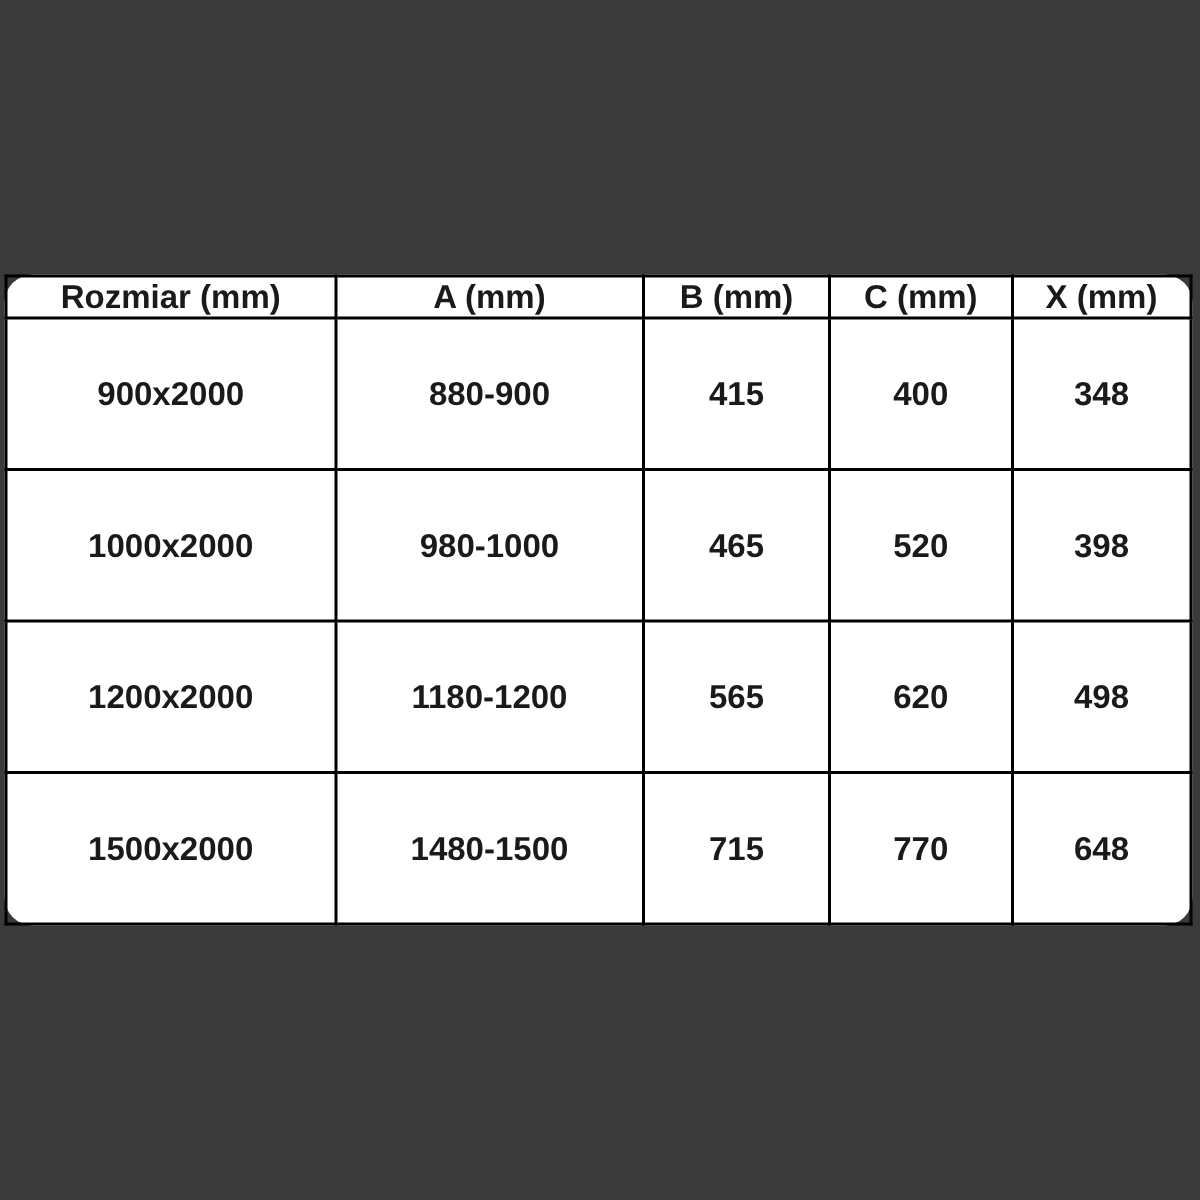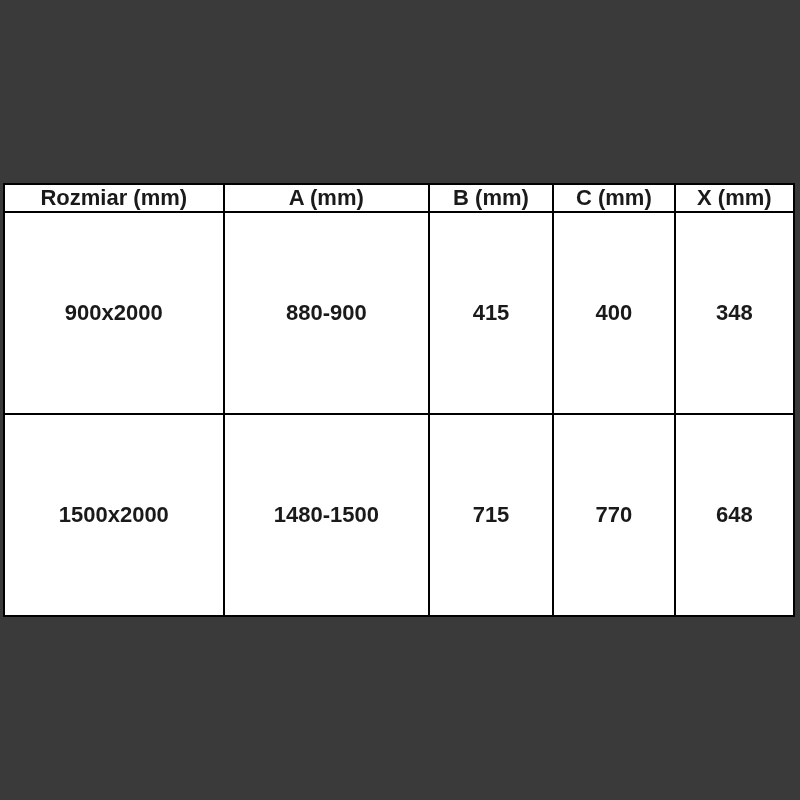--- a/index.html
+++ b/index.html
@@ -20,20 +20,21 @@
     top: 183px;
     width: 792px;
     height: 434px;
   }
   table.size-table {
     width: 100%;
     height: 100%;
     border-collapse: collapse;
     background: var(--table-bg, #ffffff);
     table-layout: fixed;
+    border-radius: 19px;
   }
   table.size-table th,
   table.size-table td {
     border: 2px solid var(--border-color, #000000);
     text-align: center;
     vertical-align: middle;
     font-size: 22px;
     color: var(--text-color, #1a1a1a);
     padding: 0;
     font-weight: bold;
@@ -70,20 +71,34 @@
     </thead>
     <tbody>
         <tr>
           <td>900x2000</td>
           <td>880-900</td>
           <td>415</td>
           <td>400</td>
           <td>348</td>
         </tr>
         <tr>
+          <td>1000x2000</td>
+          <td>980-1000</td>
+          <td>465</td>
+          <td>520</td>
+          <td>398</td>
+        </tr>
+        <tr>
+          <td>1200x2000</td>
+          <td>1180-1200</td>
+          <td>565</td>
+          <td>620</td>
+          <td>498</td>
+        </tr>
+        <tr>
           <td>1500x2000</td>
           <td>1480-1500</td>
           <td>715</td>
           <td>770</td>
           <td>648</td>
         </tr>
       </tbody>
   </table>
 </div>
 

